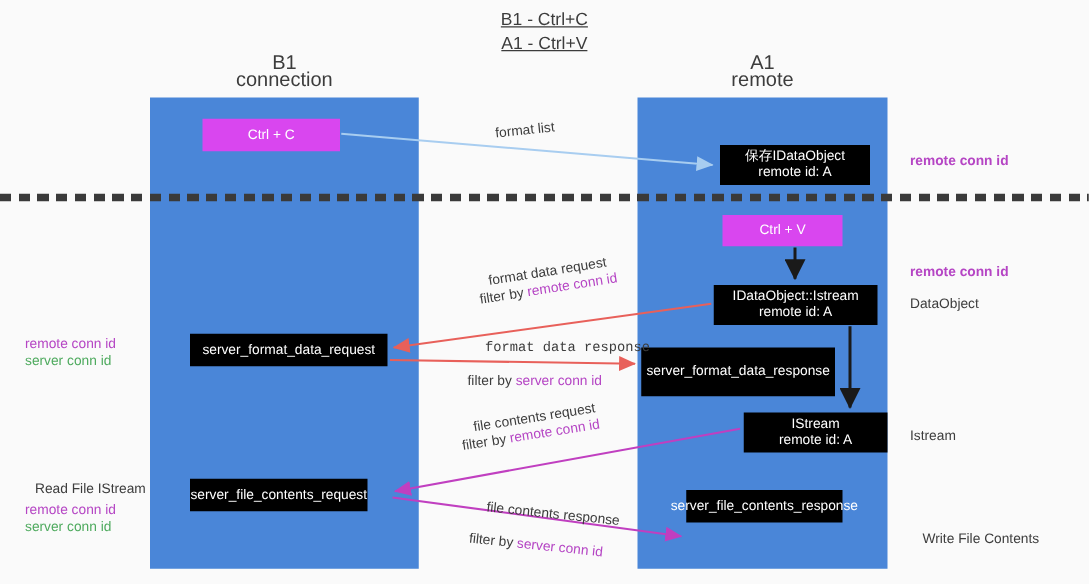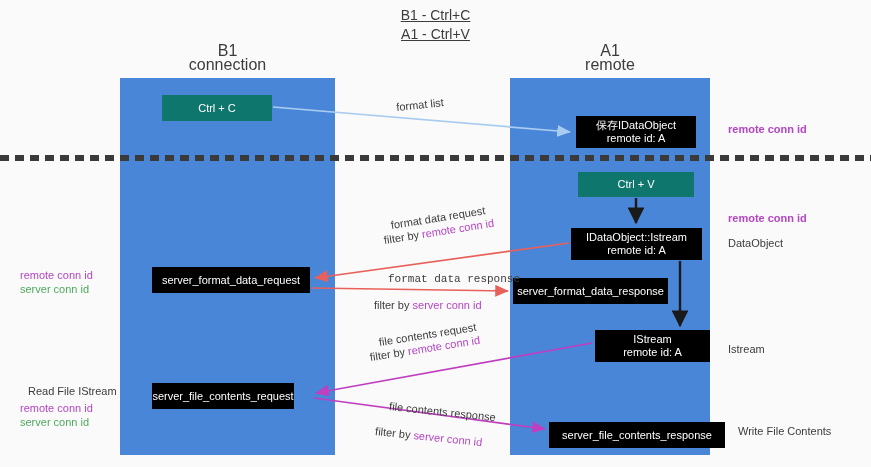--- a/index.html
+++ b/index.html
@@ -47,32 +47,32 @@
     position:absolute;
     display:flex;flex-direction:column;
     align-items:center;justify-content:center;
     color:#ffffff;
     font-size:11px;
     line-height:13px;
     text-align:center;
     box-sizing:border-box;
   }
   .box .line{display:block;white-space:nowrap;}
-  .green{background:#0f766e;}
+  .green{background:#d946ef;}
   .orange{background:#000000;}
 
   #box-ctrl-c{left:162px;top:95px;width:110px;height:26px;}
   #box-idataobject{left:576px;top:116px;width:120px;height:32px;}
-  #box-ctrl-v{left:578px;top:172px;width:116px;height:25px;}
+  #box-ctrl-v{left:578px;top:172px;width:96px;height:25px;}
   #box-getdata{left:571px;top:228px;width:131px;height:32px;}
   #box-format-request{left:152px;top:267px;width:158px;height:26px;}
-  #box-format-response{left:513px;top:278px;width:155px;height:26px;text-align:center;}
+  #box-format-response{left:513px;top:278px;width:155px;height:39px;text-align:center;}
   #box-istream{left:595px;top:330px;width:115px;height:32px;}
   #box-file-request{left:152px;top:383px;width:142px;height:26px;}
-  #box-file-response{left:549px;top:422px;width:176px;height:26px;}
+  #box-file-response{left:549px;top:392px;width:125px;height:26px;}
 
   
   #dashed-divider{
     position:absolute;left:0;top:155px;width:871px;height:6px;
     background-image:repeating-linear-gradient(to right,
         #3a3a3a 0px,#3a3a3a 9px, rgba(0,0,0,0) 9px, rgba(0,0,0,0) 15px);
   }
 
   
   .anno{

